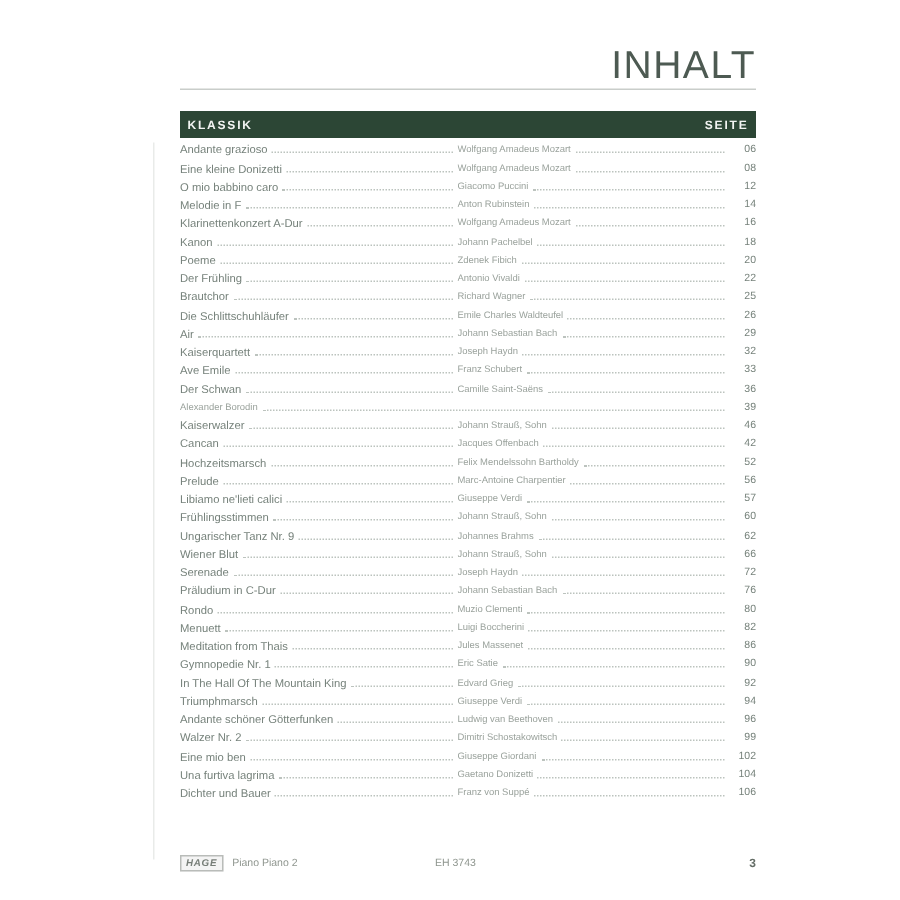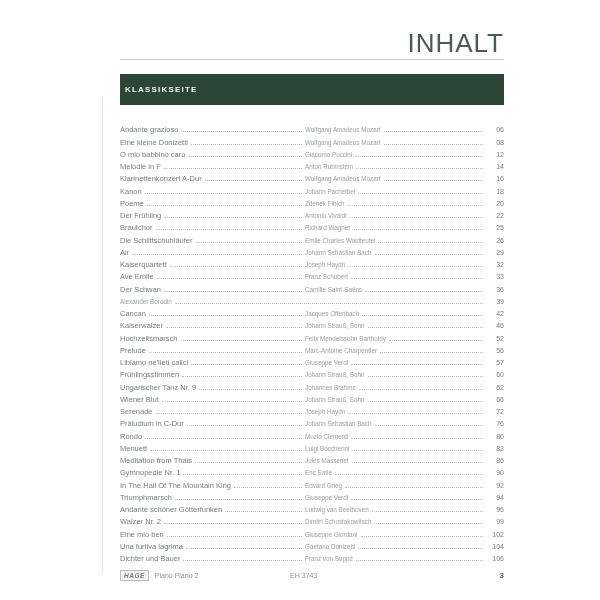--- a/index.html
+++ b/index.html
@@ -31,36 +31,36 @@
     color:#4d5a52;
     line-height:26px;
   }
   .title-rule {
     margin-top:3px;
     height:1px;
     background:#c9cdca;
   }
   .section-bar {
     margin-top:14px;
-    height:31px;
+    height:18px;
     background:#2c4635;
     display:flex;
     align-items:center;
-    justify-content:flex-start;
+    justify-content:space-between;
     padding:0 5px;
     box-sizing:border-box;
   }
   .section-bar span {
     color:#f2f4f2;
     font-size:8px;
     font-weight:bold;
     letter-spacing:1.2px;
   }
   .toc {
-    margin-top:17px;
+    margin-top:0;
   }
   .row {
     display:flex;
     align-items:flex-end;
     height:12.25px;
     box-sizing:border-box;
   }
   .title-cell {
     width:185px;
     display:flex;
@@ -315,40 +315,40 @@
   <div class="row">
     <div class="comp-cell">
       <span class="t-comp">Alexander Borodin</span>
       <span class="leader"></span>
     </div>
     <span class="t-page">39</span>
   </div>
 
   <div class="row">
     <div class="title-cell">
+      <span class="t-title">Kaiserwalzer</span>
+      <span class="leader"></span>
+    </div>
+    <div class="comp-cell">
+      <span class="t-comp">Johann Strauß, Sohn</span>
+      <span class="leader"></span>
+    </div>
+    <span class="t-page">46</span>
+  </div>
+
+  <div class="row">
+    <div class="title-cell">
       <span class="t-title">Cancan</span>
       <span class="leader"></span>
     </div>
     <div class="comp-cell">
       <span class="t-comp">Jacques Offenbach</span>
       <span class="leader"></span>
     </div>
     <span class="t-page">42</span>
-  </div>
-
-  <div class="row">
-    <div class="title-cell">
-      <span class="t-title">Kaiserwalzer</span>
-      <span class="leader"></span>
-    </div>
-    <div class="comp-cell">
-      <span class="t-comp">Johann Strauß, Sohn</span>
-      <span class="leader"></span>
-    </div>
-    <span class="t-page">46</span>
   </div>
 
   <div class="row">
     <div class="title-cell">
       <span class="t-title">Hochzeitsmarsch</span>
       <span class="leader"></span>
     </div>
     <div class="comp-cell">
       <span class="t-comp">Felix Mendelssohn Bartholdy</span>
       <span class="leader"></span>

